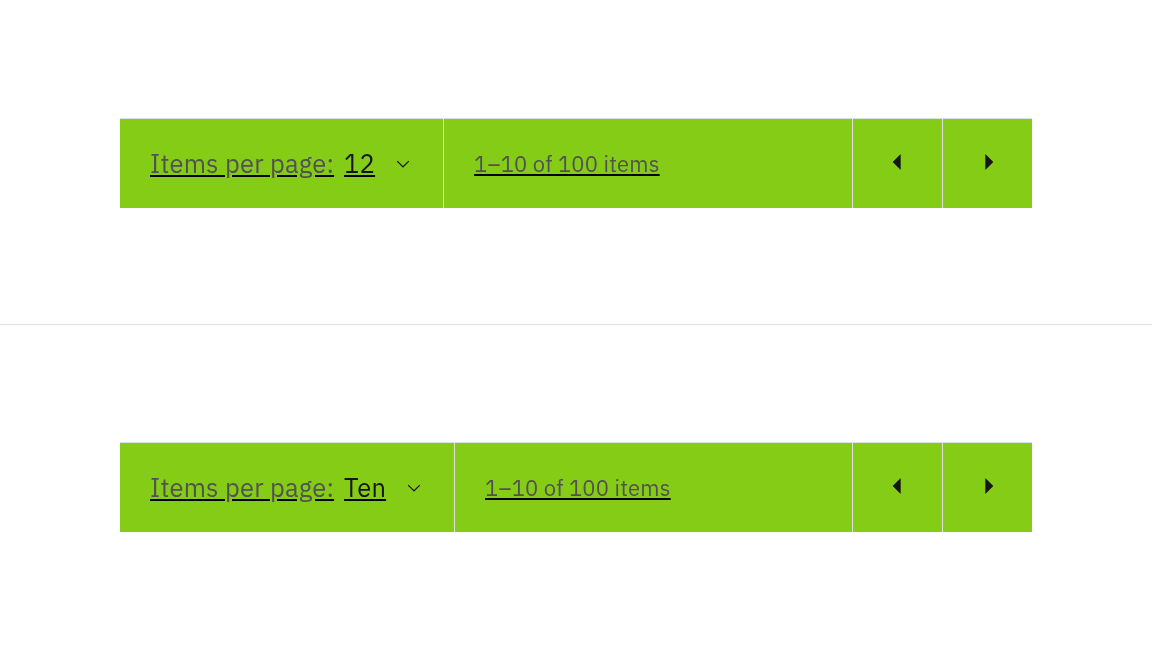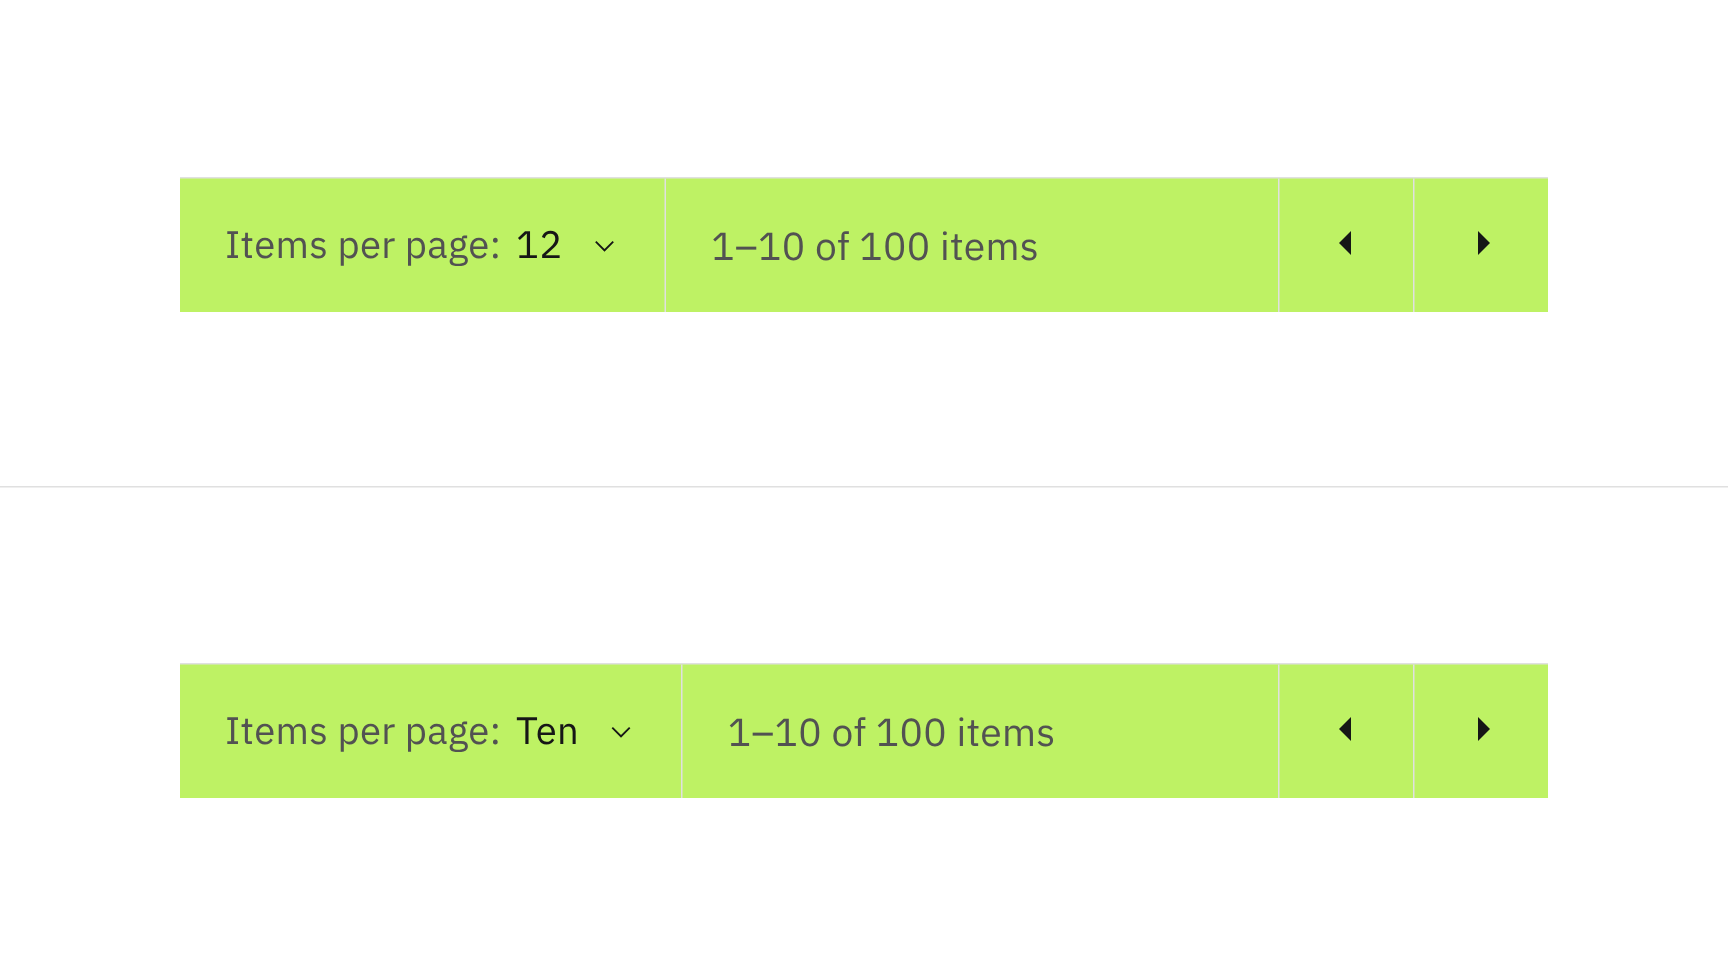--- a/index.html
+++ b/index.html
@@ -17,23 +17,24 @@
     top: 324px;
     height: 1px;
     background: #e0e0e0;
   }
   .pagination {
     position: absolute;
     left: 120px;
     right: 120px;
     display: flex;
     align-items: stretch;
-    background: #bef264;
+    background: #84cc16;
     border-top: 1px solid #e0e0e0;
     height: 90px;
+    text-decoration: underline;
   }
   .p1 { top: 118px; }
   .p2 { top: 442px; }
   .section-left {
     display: flex;
     align-items: center;
     padding-left: 30px;
     padding-right: 30px;
     border-right: 1px solid #e0e0e0;
     color: #525252;
@@ -57,21 +58,21 @@
     display: inline-flex;
     margin-left: 18px;
   }
   .chevron svg { width: 20px; height: 20px; }
   .section-range {
     flex: 1;
     display: flex;
     align-items: center;
     padding-left: 30px;
     color: #525252;
-    font-size: 26px;
+    font-size: 22px;
     letter-spacing: 0.2px;
   }
   .btn {
     width: 90px;
     display: flex;
     align-items: center;
     justify-content: center;
     border-left: 1px solid #e0e0e0;
     cursor: pointer;
     background: transparent;

